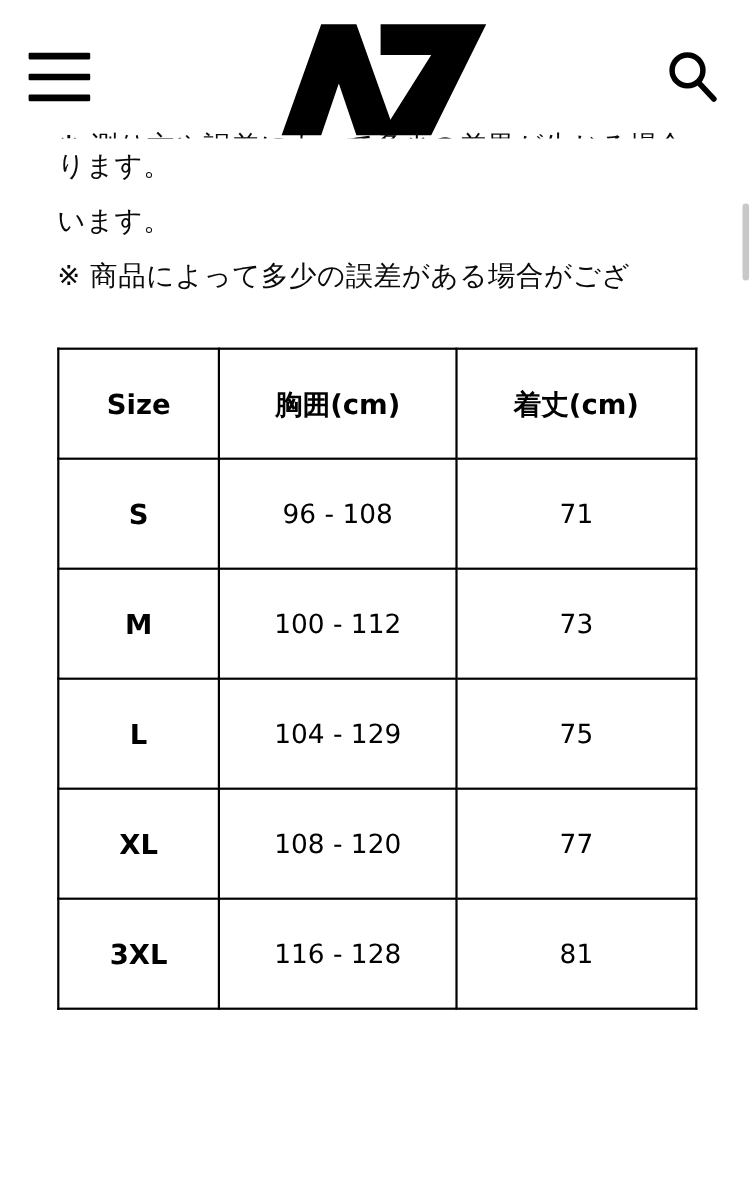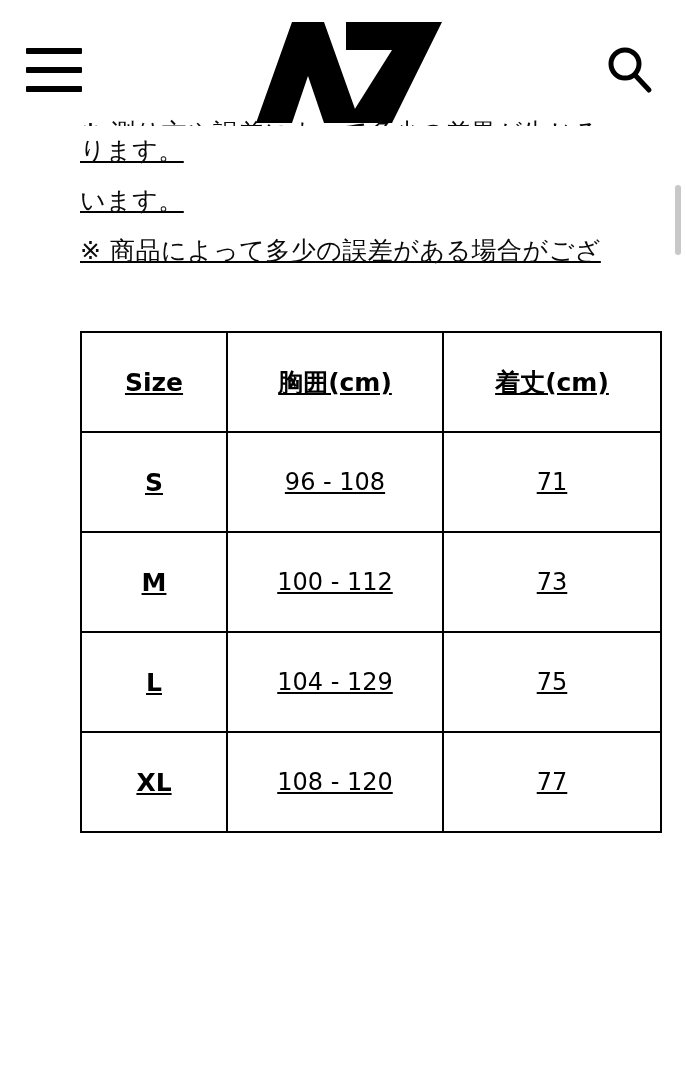--- a/index.html
+++ b/index.html
@@ -58,44 +58,43 @@
     height: 60px;
     display: flex;
     align-items: center;
     justify-content: center;
     cursor: pointer;
     flex: 0 0 auto;
   }
 
   
   .content {
-    padding: 0 80px;
+    padding: 0 52px;
     box-sizing: border-box;
-    text-decoration: underline;
   }
 
   .note-block {
     font-size: 25px;
     line-height: 50px;
     letter-spacing: 0.5px;
     color: #0a0a0a;
     font-family: "DejaVu Sans", sans-serif;
   }
   .note-line.clipped {
     height: 18px;
     overflow: hidden;
     display: block;
     position: relative;
     top: -32px;
     margin-bottom: -32px;
   }
 
   
   .size-table {
-    margin-top: 55px;
+    margin-top: 40px;
     border-collapse: collapse;
     width: 580px;
     table-layout: fixed;
   }
   .size-table th,
   .size-table td {
     border: 2px solid #000;
     text-align: center;
     vertical-align: middle;
     height: 96px;
@@ -197,19 +196,24 @@
       <tr>
         <td class="size-label">L</td>
         <td>104 - 129</td>
         <td>75</td>
       </tr>
       <tr>
         <td class="size-label">XL</td>
         <td>108 - 120</td>
         <td>77</td>
       </tr>
+      <tr>
+        <td class="size-label">3XL</td>
+        <td>116 - 128</td>
+        <td>81</td>
+      </tr>
     </tbody>
   </table>
 
 </div>
 
 <div class="scrollbar-track"></div>
 <div class="scrollbar-thumb"></div>
 
 </body></html>

